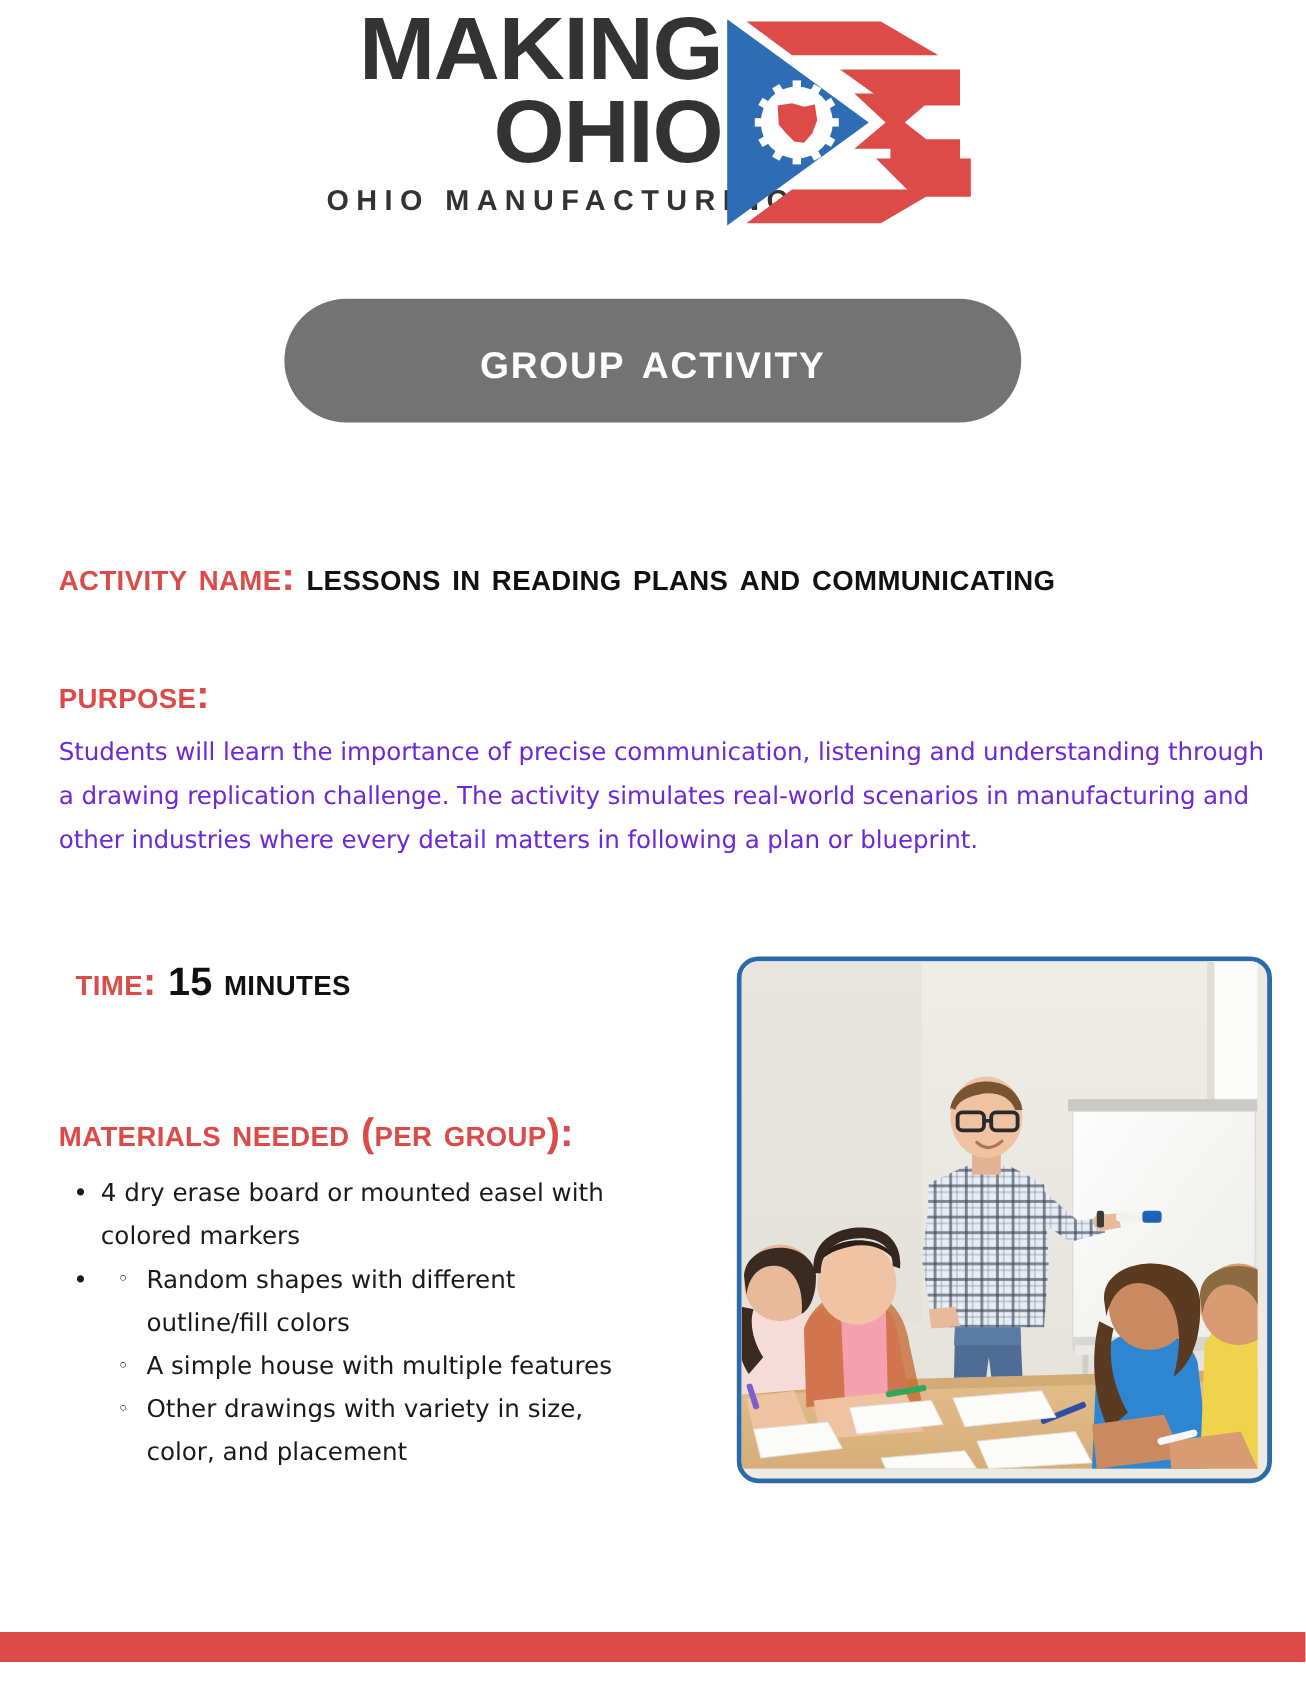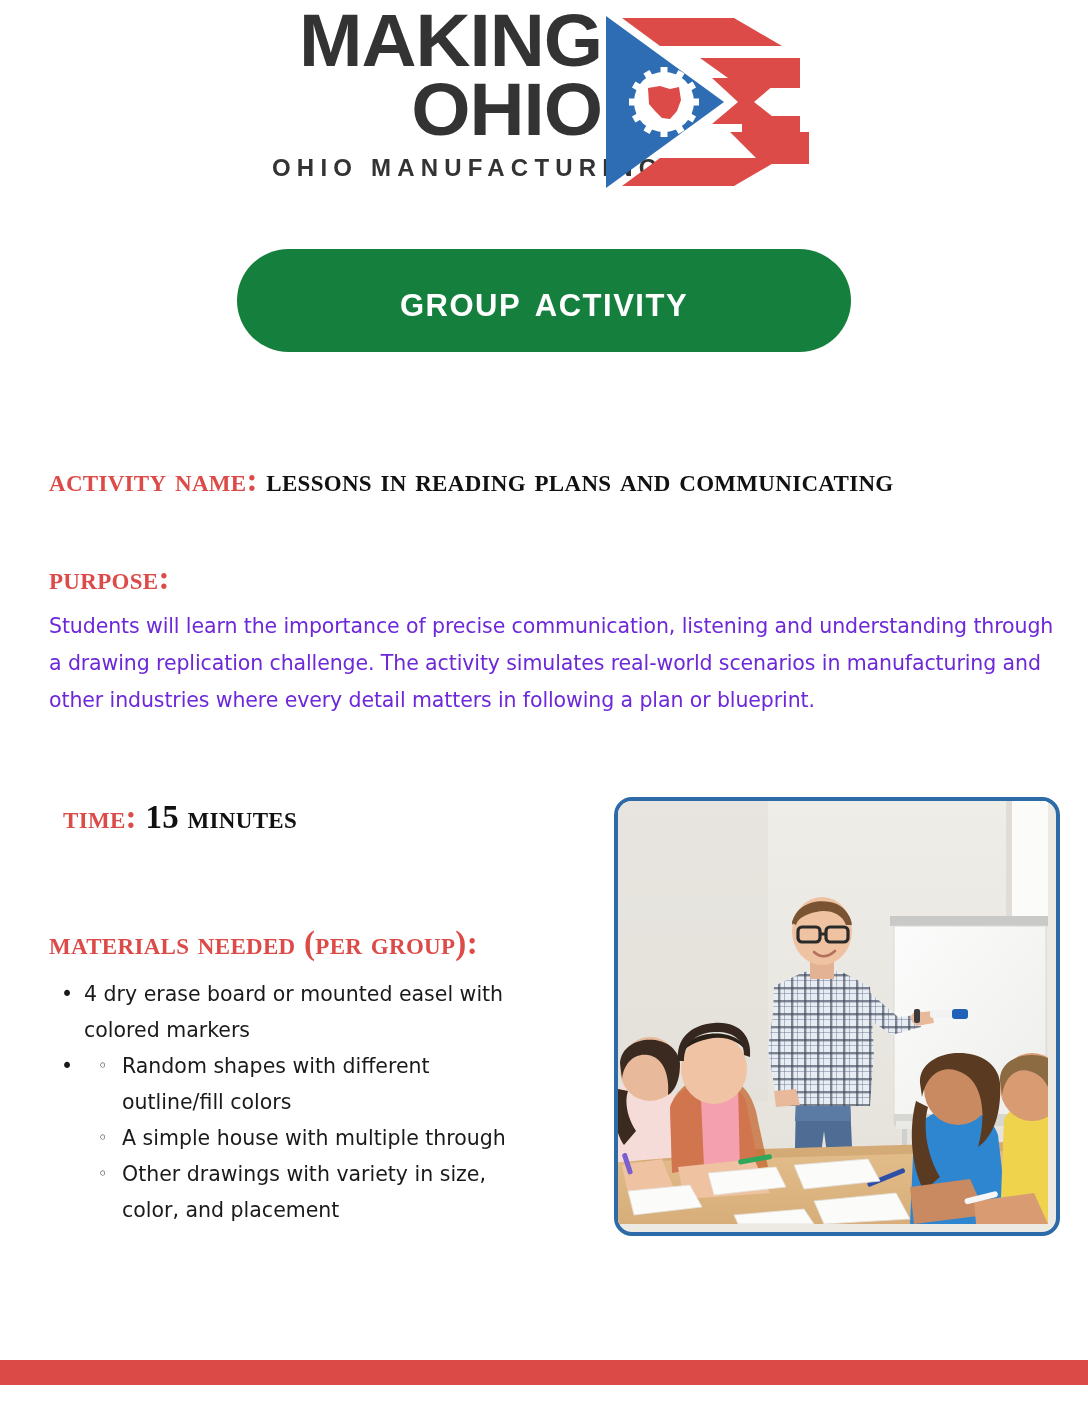--- a/index.html
+++ b/index.html
@@ -60,41 +60,41 @@
     height: 180px;
   }
 
   
   .title-banner {
     position: absolute;
     left: 237px;
     top: 249px;
     width: 614px;
     height: 103px;
-    background: #15803d;
+    background: #737373;
     border-radius: 52px;
     display: flex;
     align-items: center;
     justify-content: center;
   }
   .title-banner-text {
     color: #ffffff;
     font-family: "Liberation Sans Narrow", "Liberation Sans", sans-serif;
     font-weight: bold;
     font-size: 44px;
     letter-spacing: 1.5px;
     font-variant: small-caps;
     text-transform: lowercase;
   }
   .title-banner-text::first-letter { font-size: 44px; }
 
   
   .section-heading {
     position: absolute;
-    font-family: Liberation Serif, serif;
+    font-family: Liberation Sans, sans-serif;
     font-weight: bold;
     color: #DC4B48;
     font-size: 33px;
     letter-spacing: 0.3px;
     font-variant: small-caps;
     text-transform: lowercase;
     white-space: nowrap;
     text-align: right;
   }
   .heading-value {
@@ -251,21 +251,21 @@
 <div class="section-heading" id="time-row">
   <span>Time:</span>
   <span class="heading-value">15 minutes</span>
 </div>
 
 <div class="section-heading" id="materials-heading">Materials Needed (per group):</div>
 <ul class="materials-list" id="materials-list">
     <li><span class="bullet-dot">•</span><span>4 dry erase board or mounted easel with colored markers</span></li>
     <li><span class="bullet-dot">•</span><ul class="sub-list">
         <li><span class="bullet-circle">◦</span><span>Random shapes with different outline/fill colors</span></li>
-        <li><span class="bullet-circle">◦</span><span>A simple house with multiple through</span></li>
+        <li><span class="bullet-circle">◦</span><span>A simple house with multiple features</span></li>
         <li><span class="bullet-circle">◦</span><span>Other drawings with variety in size, color, and placement</span></li>
       </ul></li>
   </ul>
 
 <div class="photo-frame">
   <div class="photo-inner">
     <svg viewBox="0 0 430 423" width="430" height="423" preserveAspectRatio="xMidYMid slice" aria-hidden="true">
       <defs>
         <linearGradient id="wallG" x1="0" y1="0" x2="0" y2="1">
           <stop offset="0%" stop-color="#EFEDE8"></stop>

